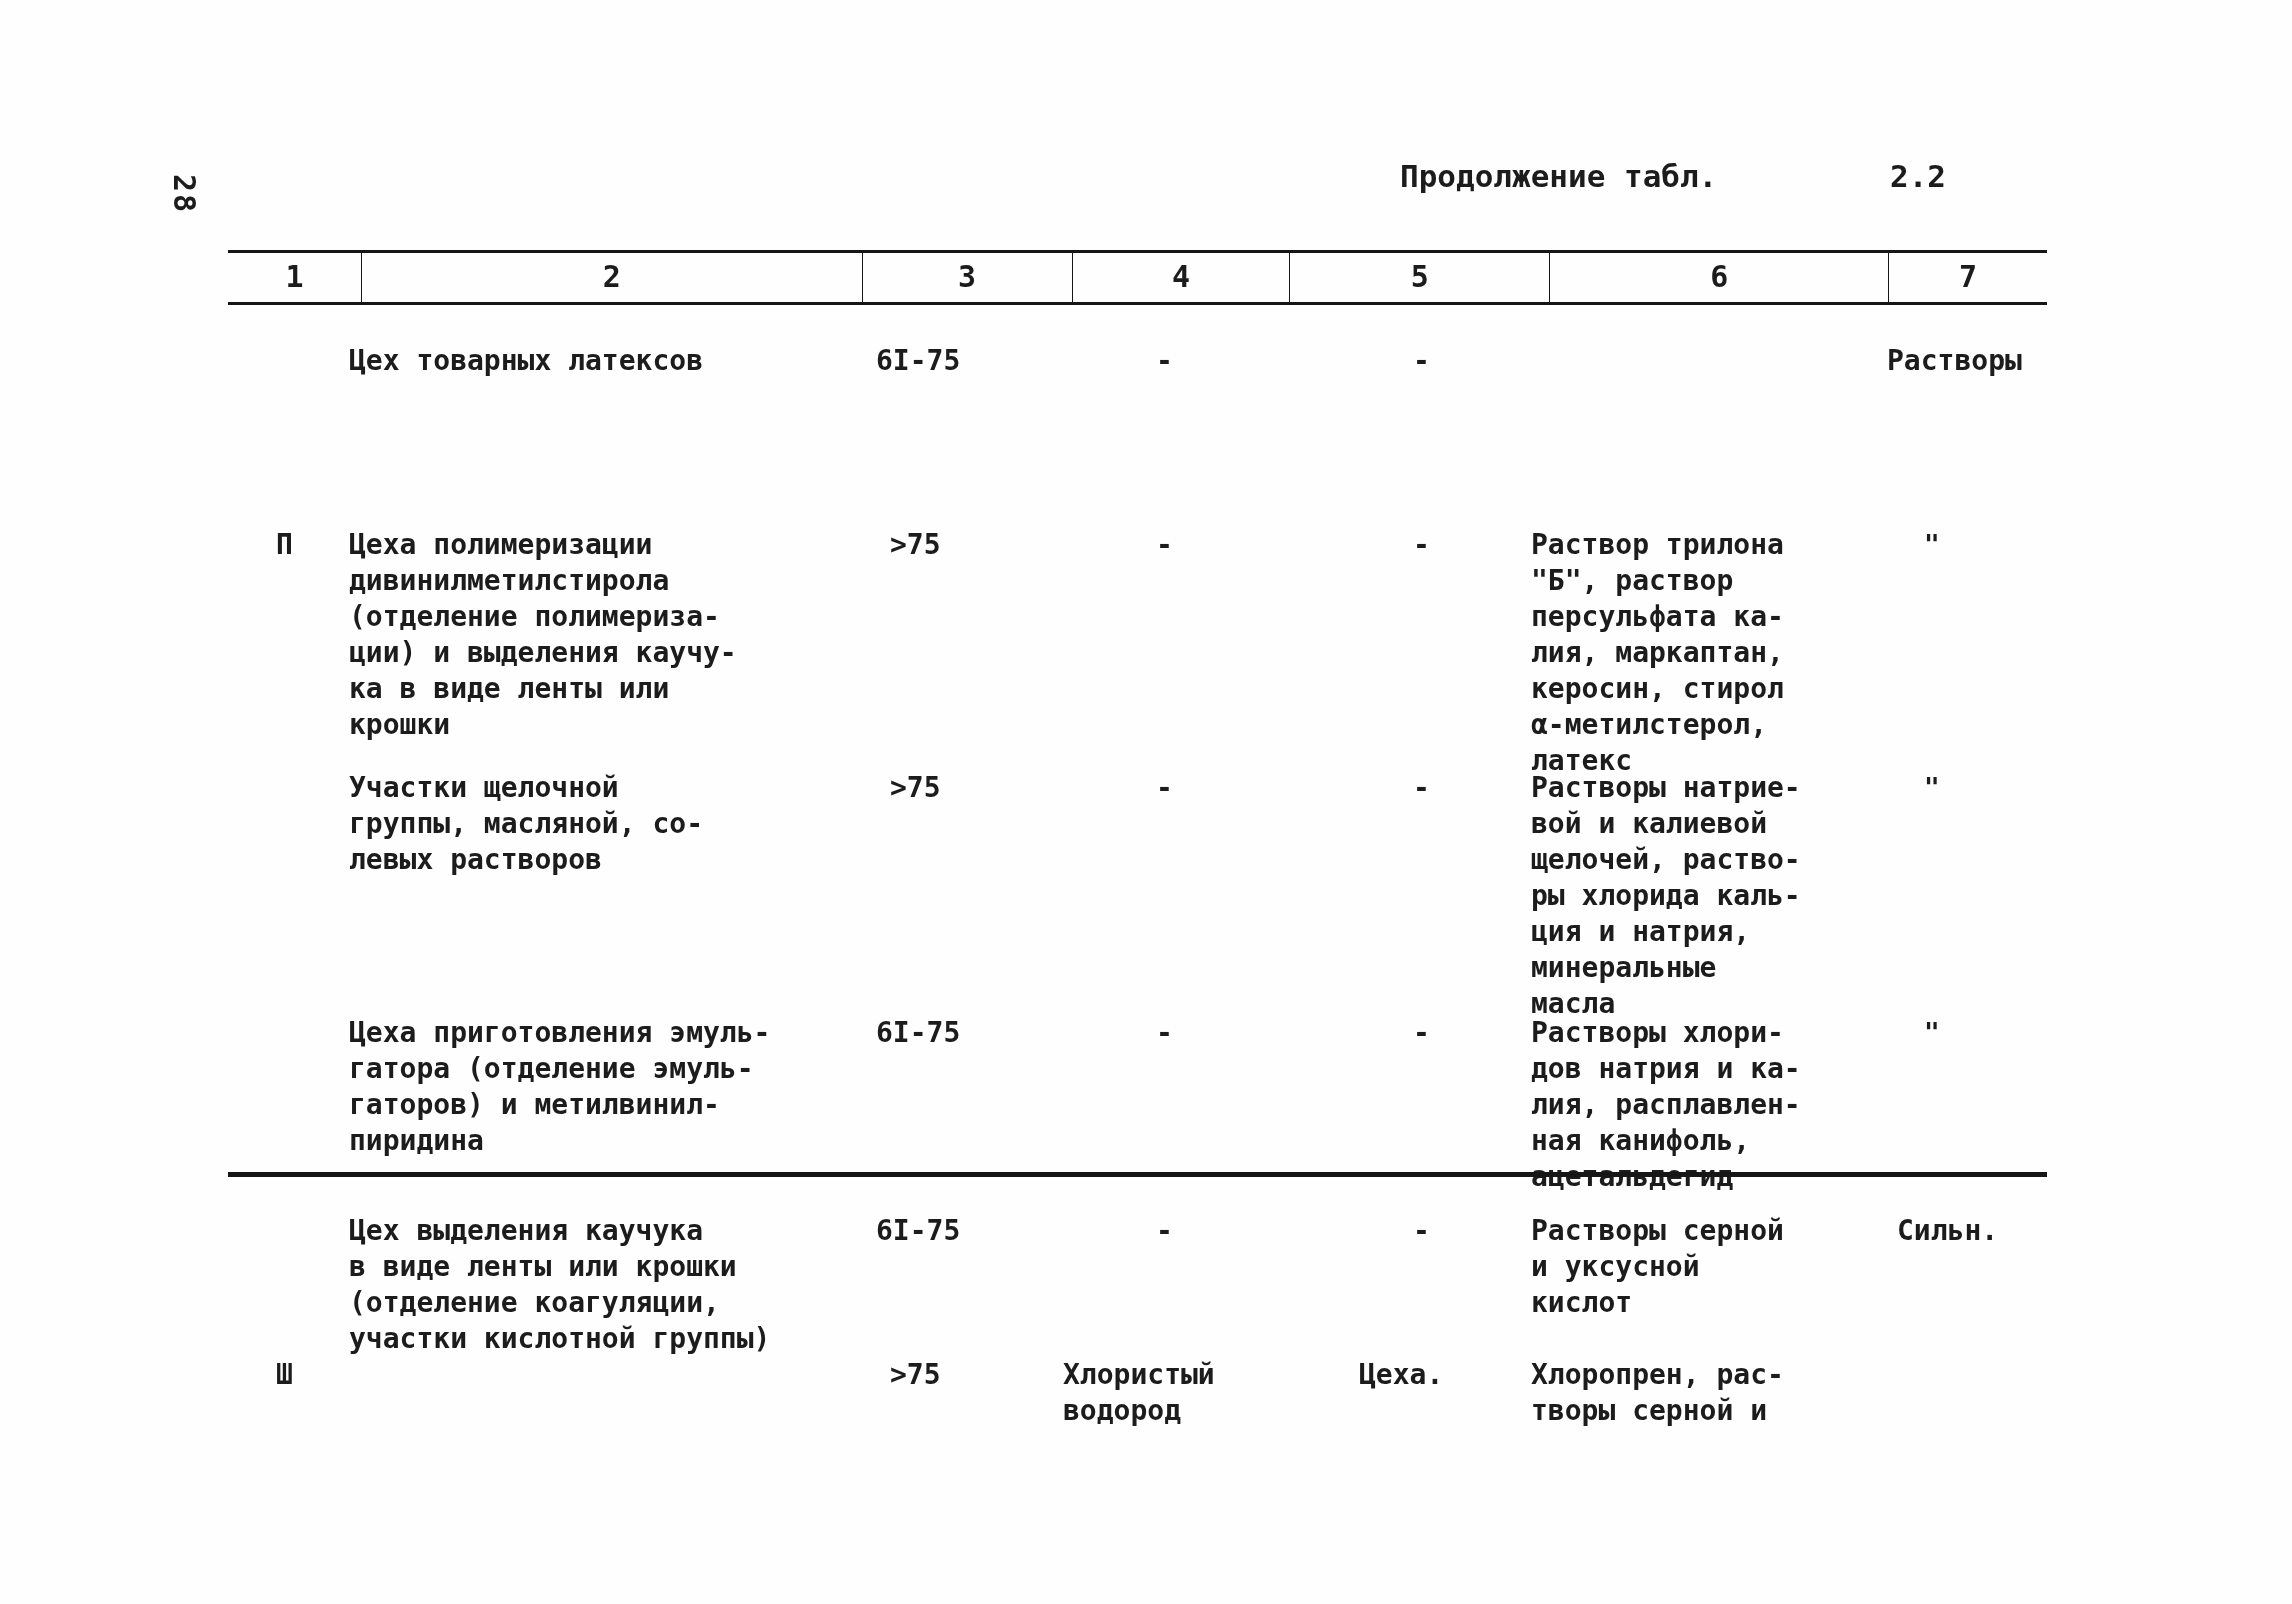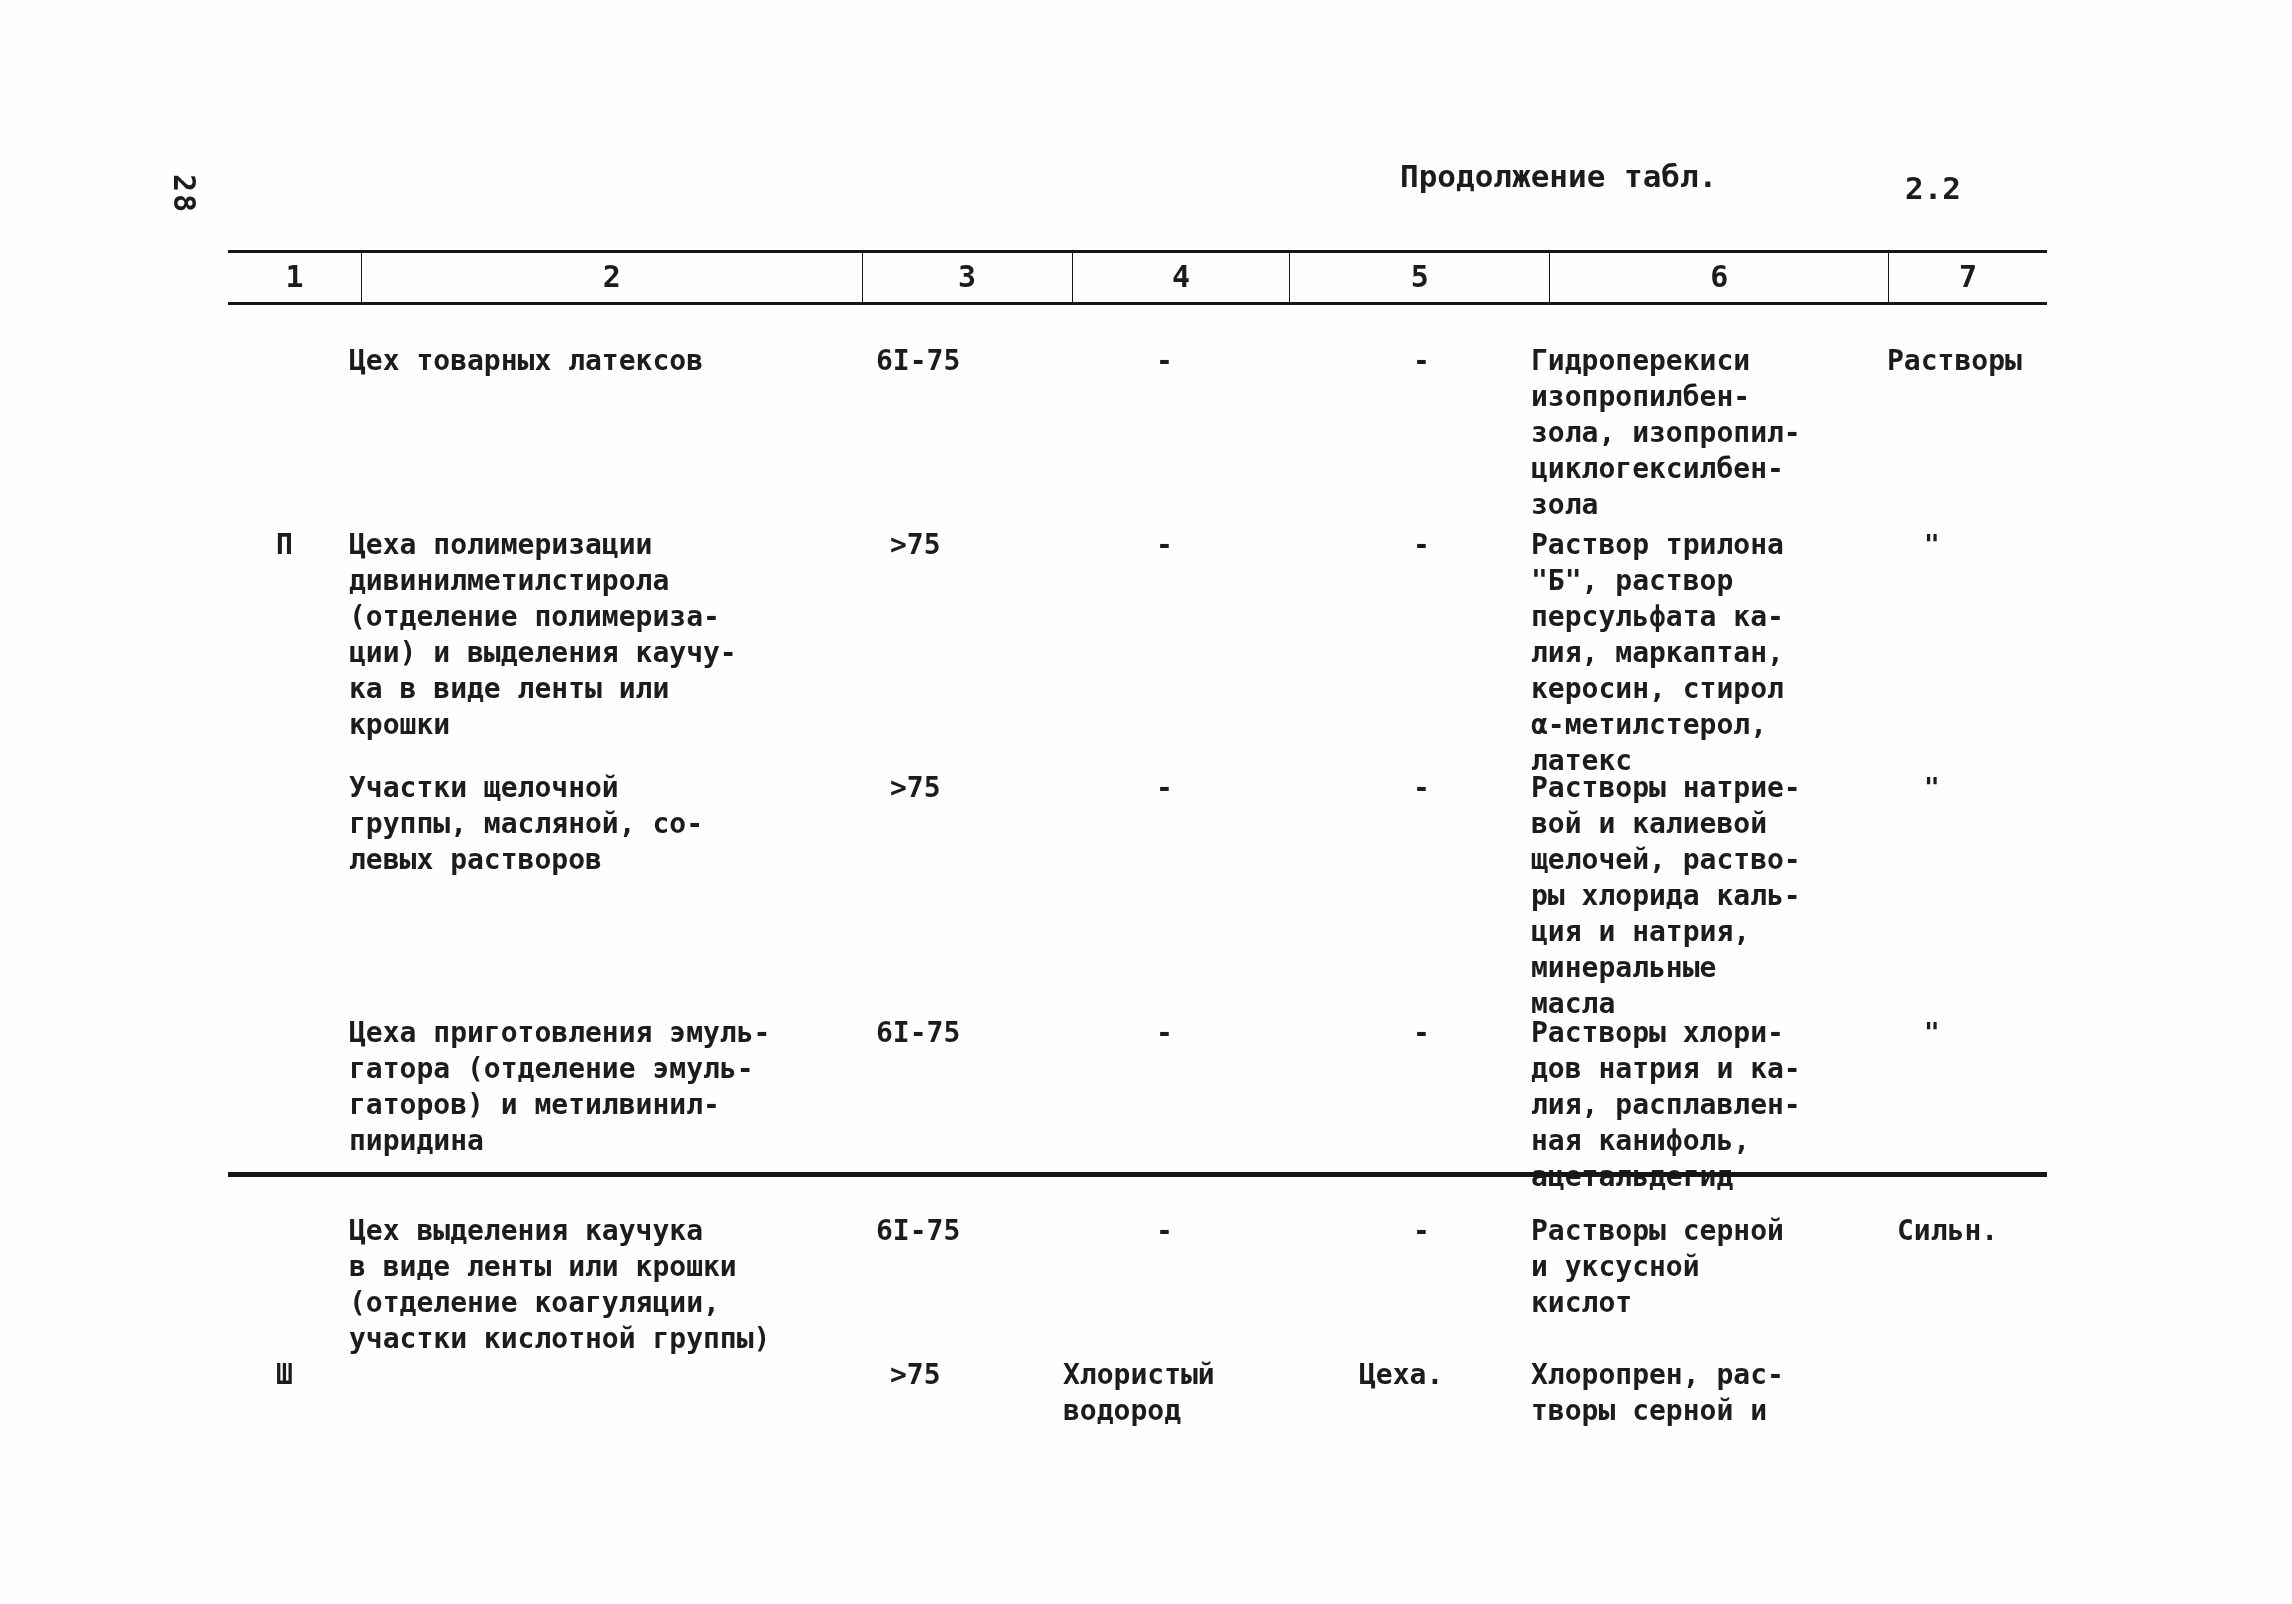--- a/index.html
+++ b/index.html
@@ -14,21 +14,21 @@
   }
   .txt{position:absolute;font-size:28px;line-height:36px;white-space:pre-line;}
   .ctr{text-align:center;}
   .pagenum{
     position:absolute;left:184px;top:194px;
     font-size:30px;
     transform:translate(-50%,-50%) rotate(90deg);
     letter-spacing:1.9px;
   }
   .doc-header{position:absolute;top:158px;left:1400px;font-size:31px;text-align:center;}
-  .doc-header .tno{position:absolute;left:505px;top:0;margin-top:12px;}
+  .doc-header .tno{position:absolute;left:490px;top:0;}
   .thead{
     position:absolute;left:228px;top:250px;width:1819px;height:49px;
     border-top:3.9px solid #161616;border-bottom:3.9px solid #161616;
     display:flex;
   }
   .th{
     font-size:30px;line-height:47px;text-align:center;
     border-right:1.9px solid #161616;
     box-sizing:border-box;
   }
@@ -55,25 +55,20 @@
     <div class="th" style="width:218px">4</div>
     <div class="th" style="width:260px">5</div>
     <div class="th" style="width:339px">6</div>
     <div class="th" style="width:158px">7</div>
   </div>
 
   <div class="txt" style="left:349px;top:343px;width:514px">Цех товарных латексов</div>
   <div class="txt" style="left:876px;top:343px;width:194px">6I-75</div>
   <div class="txt ctr" style="left:1116px;top:343px;width:97px">-</div>
   <div class="txt ctr" style="left:1373px;top:343px;width:97px">-</div>
-  <div class="txt" style="left:1531px;top:343px;width:349px">Гидроперекиси
-изопропилбен-
-зола, изопропил-
-циклогексилбен-
-зола</div>
   <div class="txt" style="left:1887px;top:343px;width:194px">Растворы</div>
 
   <div class="txt" style="left:276px;top:527px;width:58px">П</div>
   <div class="txt" style="left:349px;top:527px;width:514px">Цеха полимеризации
 дивинилметилстирола
 (отделение полимериза-
 ции) и выделения каучу-
 ка в виде ленты или
 крошки</div>
   <div class="txt" style="left:890px;top:527px;width:194px">&gt;75</div>

